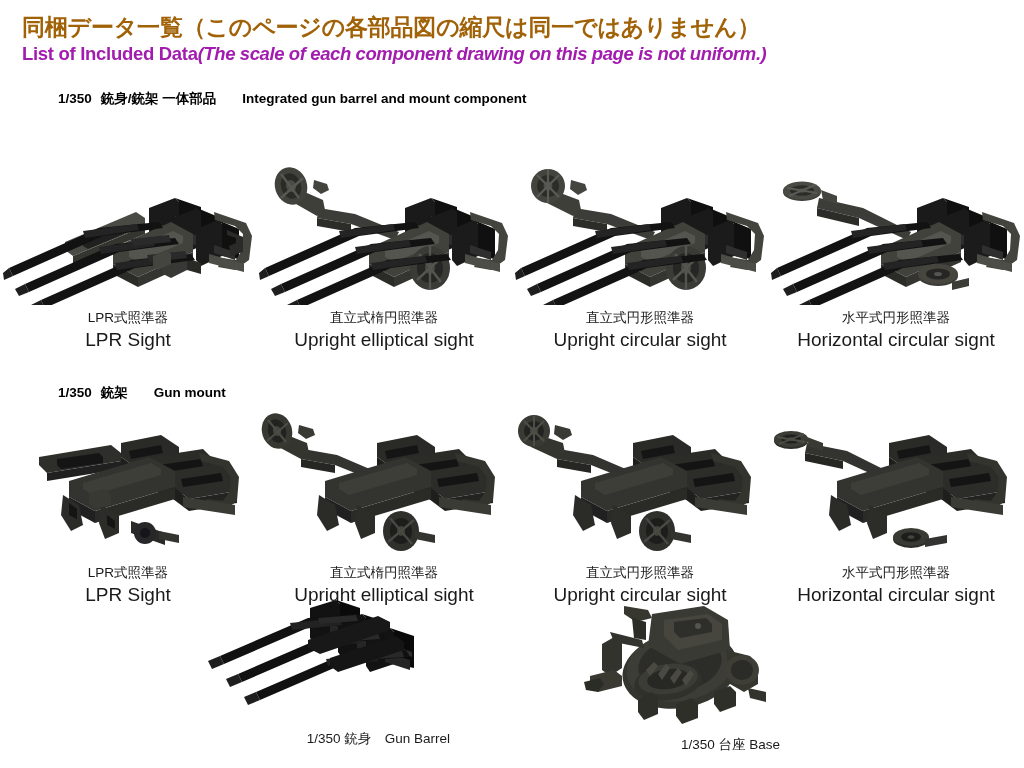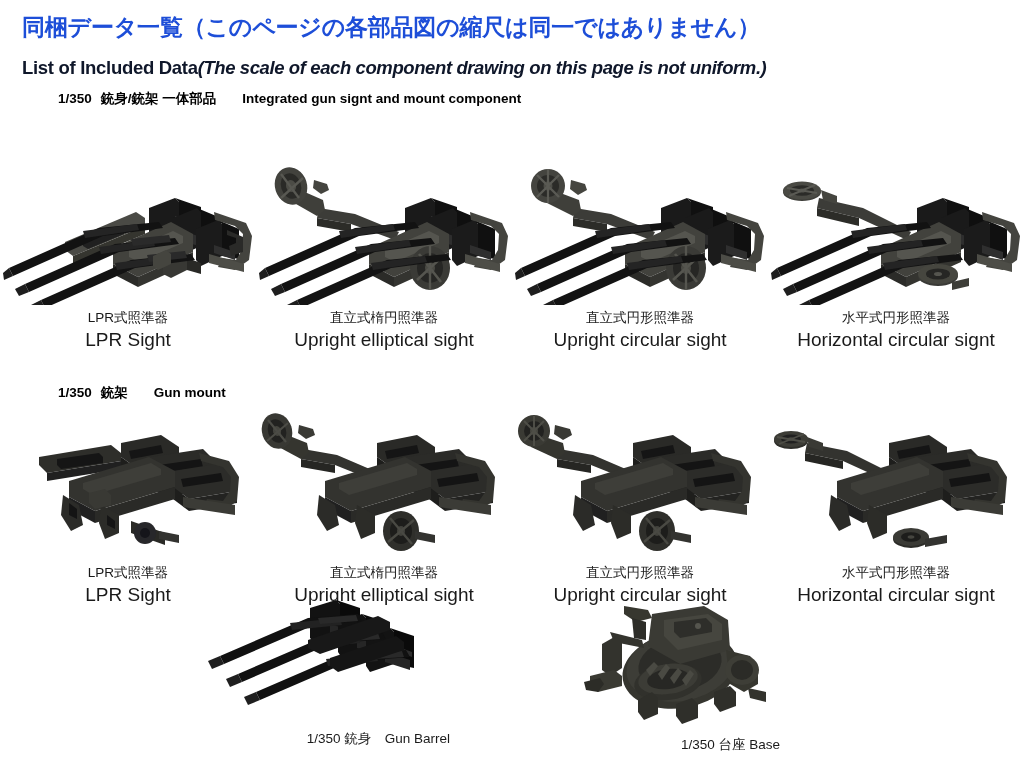--- a/index.html
+++ b/index.html
@@ -23,28 +23,28 @@
     left: 22px;
     top: 14px;
     width: 990px;
   }
   .title-jp {
     font-size: 23px;
     font-weight: bold;
     letter-spacing: -0.2px;
     line-height: 1.18;
     white-space: nowrap;
-    color: #1d4ed8;
+    color: #a16207;
   }
   .title-en-line {
-    margin-top: 16px;
+    margin-top: 2px;
     font-size: 18.5px;
     line-height: 1.2;
     white-space: nowrap;
-    color: #0f172a;
+    color: #a21caf;
   }
   .title-en-main {
     font-weight: bold;
     letter-spacing: -0.3px;
   }
   .title-en-note {
     font-style: italic;
     font-weight: bold;
     letter-spacing: -0.4px;
   }
@@ -130,21 +130,21 @@
 <body>
 
 <div class="page-header">
   <div class="title-jp">同梱データ一覧（このページの各部品図の縮尺は同一ではありません）</div>
   <div class="title-en-line">
     <span class="title-en-main">List of Included Data</span><span class="title-en-note">(The scale of each component drawing on this page is not uniform.)</span>
   </div>
 </div>
 
 <div class="section-heading" id="heading-integrated">
-  <span class="sh-scale">1/350</span><span class="sh-jp">銃身/銃架 一体部品</span><span class="sh-en">Integrated gun signt and mount component</span>
+  <span class="sh-scale">1/350</span><span class="sh-jp">銃身/銃架 一体部品</span><span class="sh-en">Integrated gun barrel and mount component</span>
 </div>
 
 <div class="parts-row" id="row-integrated">
 
   <div class="part-cell">
     <div class="part-figure">
       <svg viewBox="0 0 250 155">
         <g>
 
           <path d="M146 58 L172 48 L176 52 L176 86 L152 96 L146 90 Z" fill="#1a1a1a"></path>

